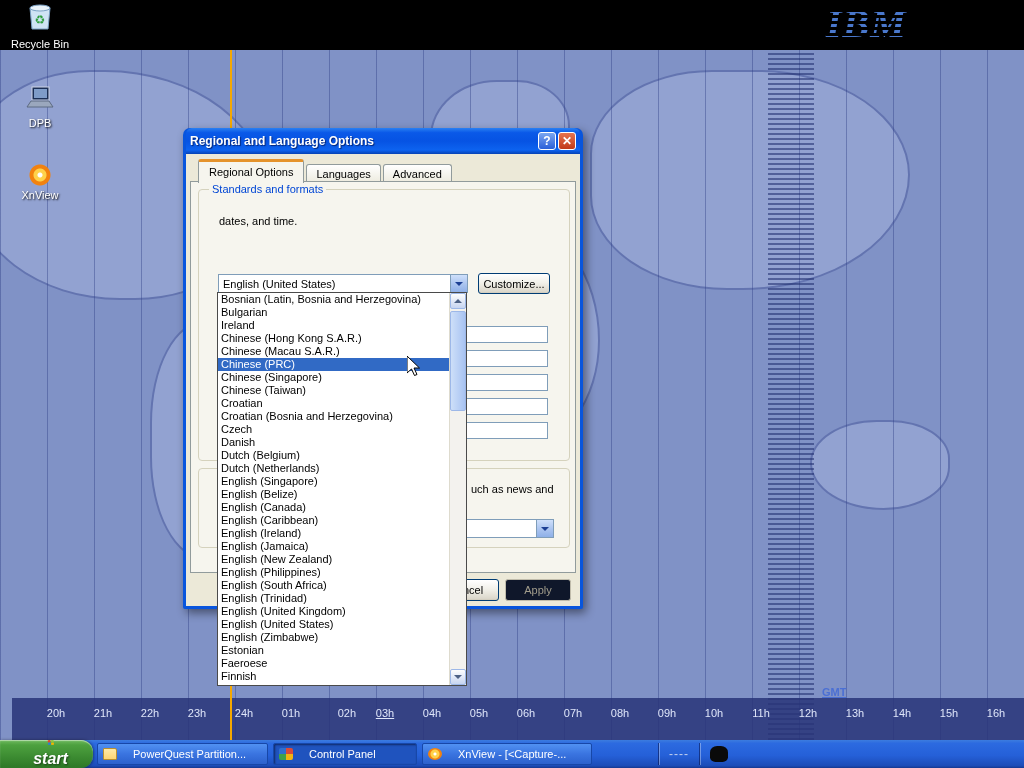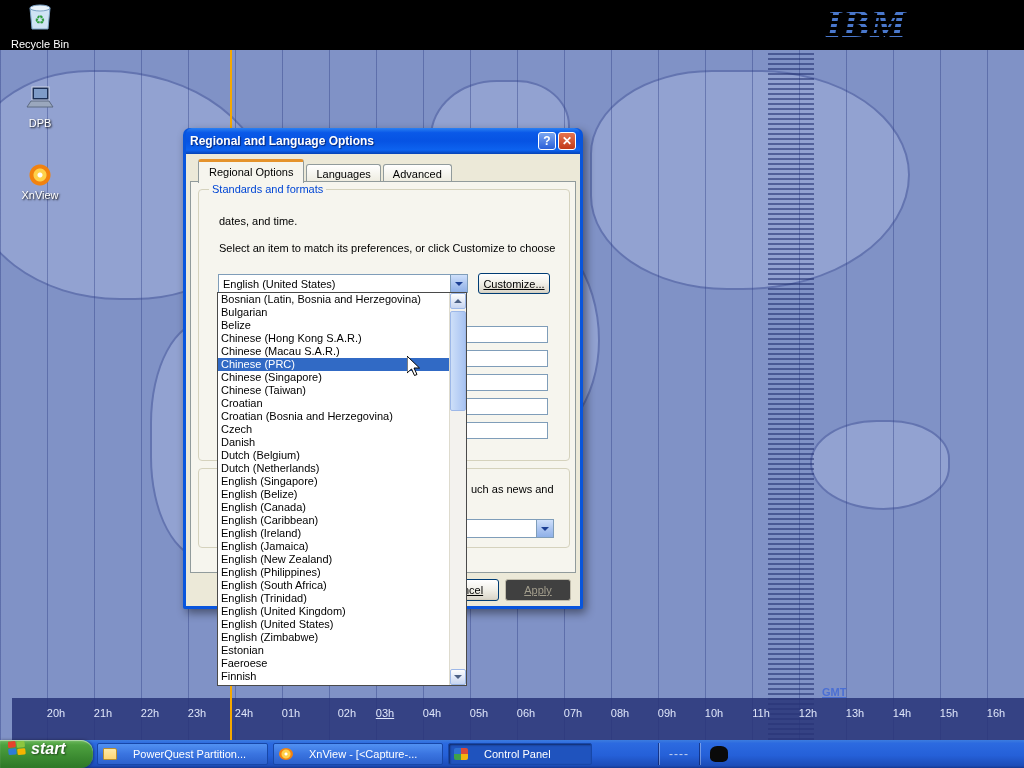--- a/index.html
+++ b/index.html
@@ -58,22 +58,22 @@
       font-size:11px; color:#0046d5; }
   .body-text { position:absolute; font-size:11px; color:#000; white-space:nowrap; }
 
   .combo { position:absolute; height:19px; background:#fff; border:1px solid #7f9db9; font-size:11px; }
   .combo .val { position:absolute; left:4px; top:3px; white-space:nowrap; }
   .combo .drop { position:absolute; right:0; top:0; bottom:0; width:17px; border-left:1px solid #7f9db9;
       background:linear-gradient(180deg,#cfe0fb,#adc6f0 50%,#8fb0e8); display:flex; align-items:center; justify-content:center; }
   .arrow-dn { width:0; height:0; border-left:4px solid transparent; border-right:4px solid transparent; border-top:4px solid #1c3f94; }
 
   .xp-btn { position:absolute; font-size:11px; color:#000; text-align:center; border:1px solid #003c74; border-radius:3px;
-      background:linear-gradient(180deg,#fff,#f2f1ea 45%,#dcd8cc 92%,#cfcabb); display:flex; align-items:center; justify-content:center;text-decoration:underline; }
-  .xp-btn.disabled { border-color:#c0bcab; color:#a29d8c; background:#404040; }
+      background:linear-gradient(180deg,#fff,#f2f1ea 45%,#dcd8cc 92%,#cfcabb); display:flex; align-items:center; justify-content:center; }
+  .xp-btn.disabled { border-color:#c0bcab; color:#a29d8c; background:#0f172a; }
 
   .sample-box { position:absolute; left:115px; width:242px; height:17px; background:#fff; border:1px solid #7f9db9; }
 
   
   .lang-list { position:absolute; left:217px; top:292px; width:250px; height:394px; z-index:30;
       background:#fff; border:1px solid #4a4a4a; }
   .list-item { height:13px; line-height:13px; font-size:11px; padding-left:3px; white-space:nowrap;
       overflow:hidden; width:231px; color:#000; }
   .list-item.selected { background:#316ac5; color:#fff; }
   .vscroll { position:absolute; right:0; top:0; bottom:0; width:17px; background:#f3f2ee; border-left:1px solid #dedbce; }
@@ -83,22 +83,22 @@
   .arrow-up-s { width:0; height:0; border-left:4px solid transparent; border-right:4px solid transparent; border-bottom:4px solid #4d6185; }
   .arrow-dn-s { width:0; height:0; border-left:4px solid transparent; border-right:4px solid transparent; border-top:4px solid #4d6185; }
   .sb-thumb { position:absolute; left:0; top:18px; width:16px; height:100px; border:1px solid #9db8e8; border-radius:2px;
       background:linear-gradient(90deg,#cddff8,#a8c3f2); }
 
   
   .taskbar { position:absolute; left:0; top:740px; width:1024px; height:28px;
       background:linear-gradient(180deg,#3c7cdf 0%,#2c6ae0 12%,#2560d8 55%,#1c4cb8 92%,#15378f 100%); }
   .startbtn { position:absolute; left:0; top:0; width:93px; height:28px; border-radius:0 12px 12px 0;
       background:linear-gradient(180deg,#6fba5f 0%,#4da13f 18%,#3e8e33 55%,#2f7a27 95%);
-      display:flex; gap:5px; padding-left:8px;
-      box-shadow:inset 0 1px 1px rgba(255,255,255,.5), 1px 0 3px rgba(0,0,0,.4); }
+      display:flex; align-items:center; gap:5px; padding-left:8px;
+      box-shadow:inset 0 1px 1px rgba(255,255,255,.5), 1px 0 3px rgba(0,0,0,.4);flex-direction:column; }
   .startbtn .stxt { color:#fff; font:italic bold 16px "Liberation Sans", sans-serif; text-shadow:1px 1px 2px rgba(0,0,0,.5); }
   .tasks { position:absolute; left:97px; top:3px; display:flex; gap:5px; }
   .task-btn { height:22px; border-radius:2px; border:1px solid #1747a8; display:flex; align-items:center; gap:16px;
       padding:0 5px; background:linear-gradient(180deg,#5191f2,#3a74e0 50%,#2c61cd);
       color:#fff; font-size:11px; overflow:hidden; }
   .task-btn.active { background:#1f53be; box-shadow:inset 1px 1px 2px rgba(0,0,20,.5); }
   .task-label { white-space:nowrap; overflow:hidden; text-overflow:ellipsis; }
   .task-icon { flex:none; width:14px; height:12px; }
   .folder-icon { background:linear-gradient(180deg,#ffe9a6,#fcd575); border:1px solid #b98f2f; border-radius:1px 2px 1px 1px; }
   .control-panel-icon { background:conic-gradient(#d84a3a 0 25%, #f2b410 0 50%, #3fa14a 0 75%, #2e6fd0 0); border-radius:2px; }
@@ -197,21 +197,20 @@
         <span class="tab active">Regional Options</span>
         <span class="tab">Languages</span>
         <span class="tab">Advanced</span>
       </div>
       <div class="tabpage">
 
         <div class="groupbox" style="left:7px; top:7px; width:372px; height:272px;">
           <span class="group-label">Standards and formats</span>
         </div>
         <div class="body-text" style="left:28px; top:33px;">dates, and time.</div>
-        <div class="body-text" style="left:28px; top:60px;">Select an item to match its preferences, or click Customize to choose</div>
         <div class="body-text" style="left:44px; top:73px;margin-top:20px;">your own formats:</div>
 
         <div class="combo" style="left:27px; top:92px; width:250px;">
           <span class="val">English (United States)</span>
           <span class="drop">
               <span class="arrow-dn"></span>
             </span>
         </div>
         <div class="xp-btn" style="left:287px; top:91px; width:72px; height:21px;">Customize...</div>
 
@@ -240,21 +239,21 @@
       <span class="sb-btn sb-up">
           <span class="arrow-up-s"></span>
         </span>
       <span class="sb-thumb"></span>
       <span class="sb-btn sb-dn">
           <span class="arrow-dn-s"></span>
         </span>
     </div>
   <div class="list-item">Bosnian (Latin, Bosnia and Herzegovina)</div>
       <div class="list-item">Bulgarian</div>
-      <div class="list-item">Belize</div>
+      <div class="list-item">Ireland</div>
       <div class="list-item">Chinese (Hong Kong S.A.R.)</div>
       <div class="list-item">Chinese (Macau S.A.R.)</div>
       <div class="list-item selected">Chinese (PRC)</div>
       <div class="list-item">Chinese (Singapore)</div>
       <div class="list-item">Chinese (Taiwan)</div>
       <div class="list-item">Croatian</div>
       <div class="list-item">Croatian (Bosnia and Herzegovina)</div>
       <div class="list-item">Czech</div>
       <div class="list-item">Danish</div>
       <div class="list-item">Dutch (Belgium)</div>
@@ -287,27 +286,27 @@
           <rect x="10" y="9" width="9" height="7" rx="1.5" fill="#f5b400"></rect>
         </g>
       </svg>
       <span class="stxt">start</span>
     </div>
     <div class="tasks">
         <div class="task-btn" style="width: 171px;">
           <span class="task-icon folder-icon"></span>
           <span class="task-label">PowerQuest Partition...</span>
         </div>
+        <div class="task-btn active" style="width: 144px;">
+          <span class="task-icon control-panel-icon"></span>
+          <span class="task-label">Control Panel</span>
+        </div>
         <div class="task-btn" style="width: 170px;">
           <span class="task-icon xnview-icon"></span>
           <span class="task-label">XnView - [&lt;Capture-...</span>
-        </div>
-        <div class="task-btn active" style="width: 144px;">
-          <span class="task-icon control-panel-icon"></span>
-          <span class="task-label">Control Panel</span>
         </div>
       </div>
     <div class="deskband">
       <span class="tb-sep"></span>
       <span class="deskband-text">----</span>
       <span class="tb-sep"></span>
       <span class="deskband-icon"></span>
     </div>
   </div>
 

